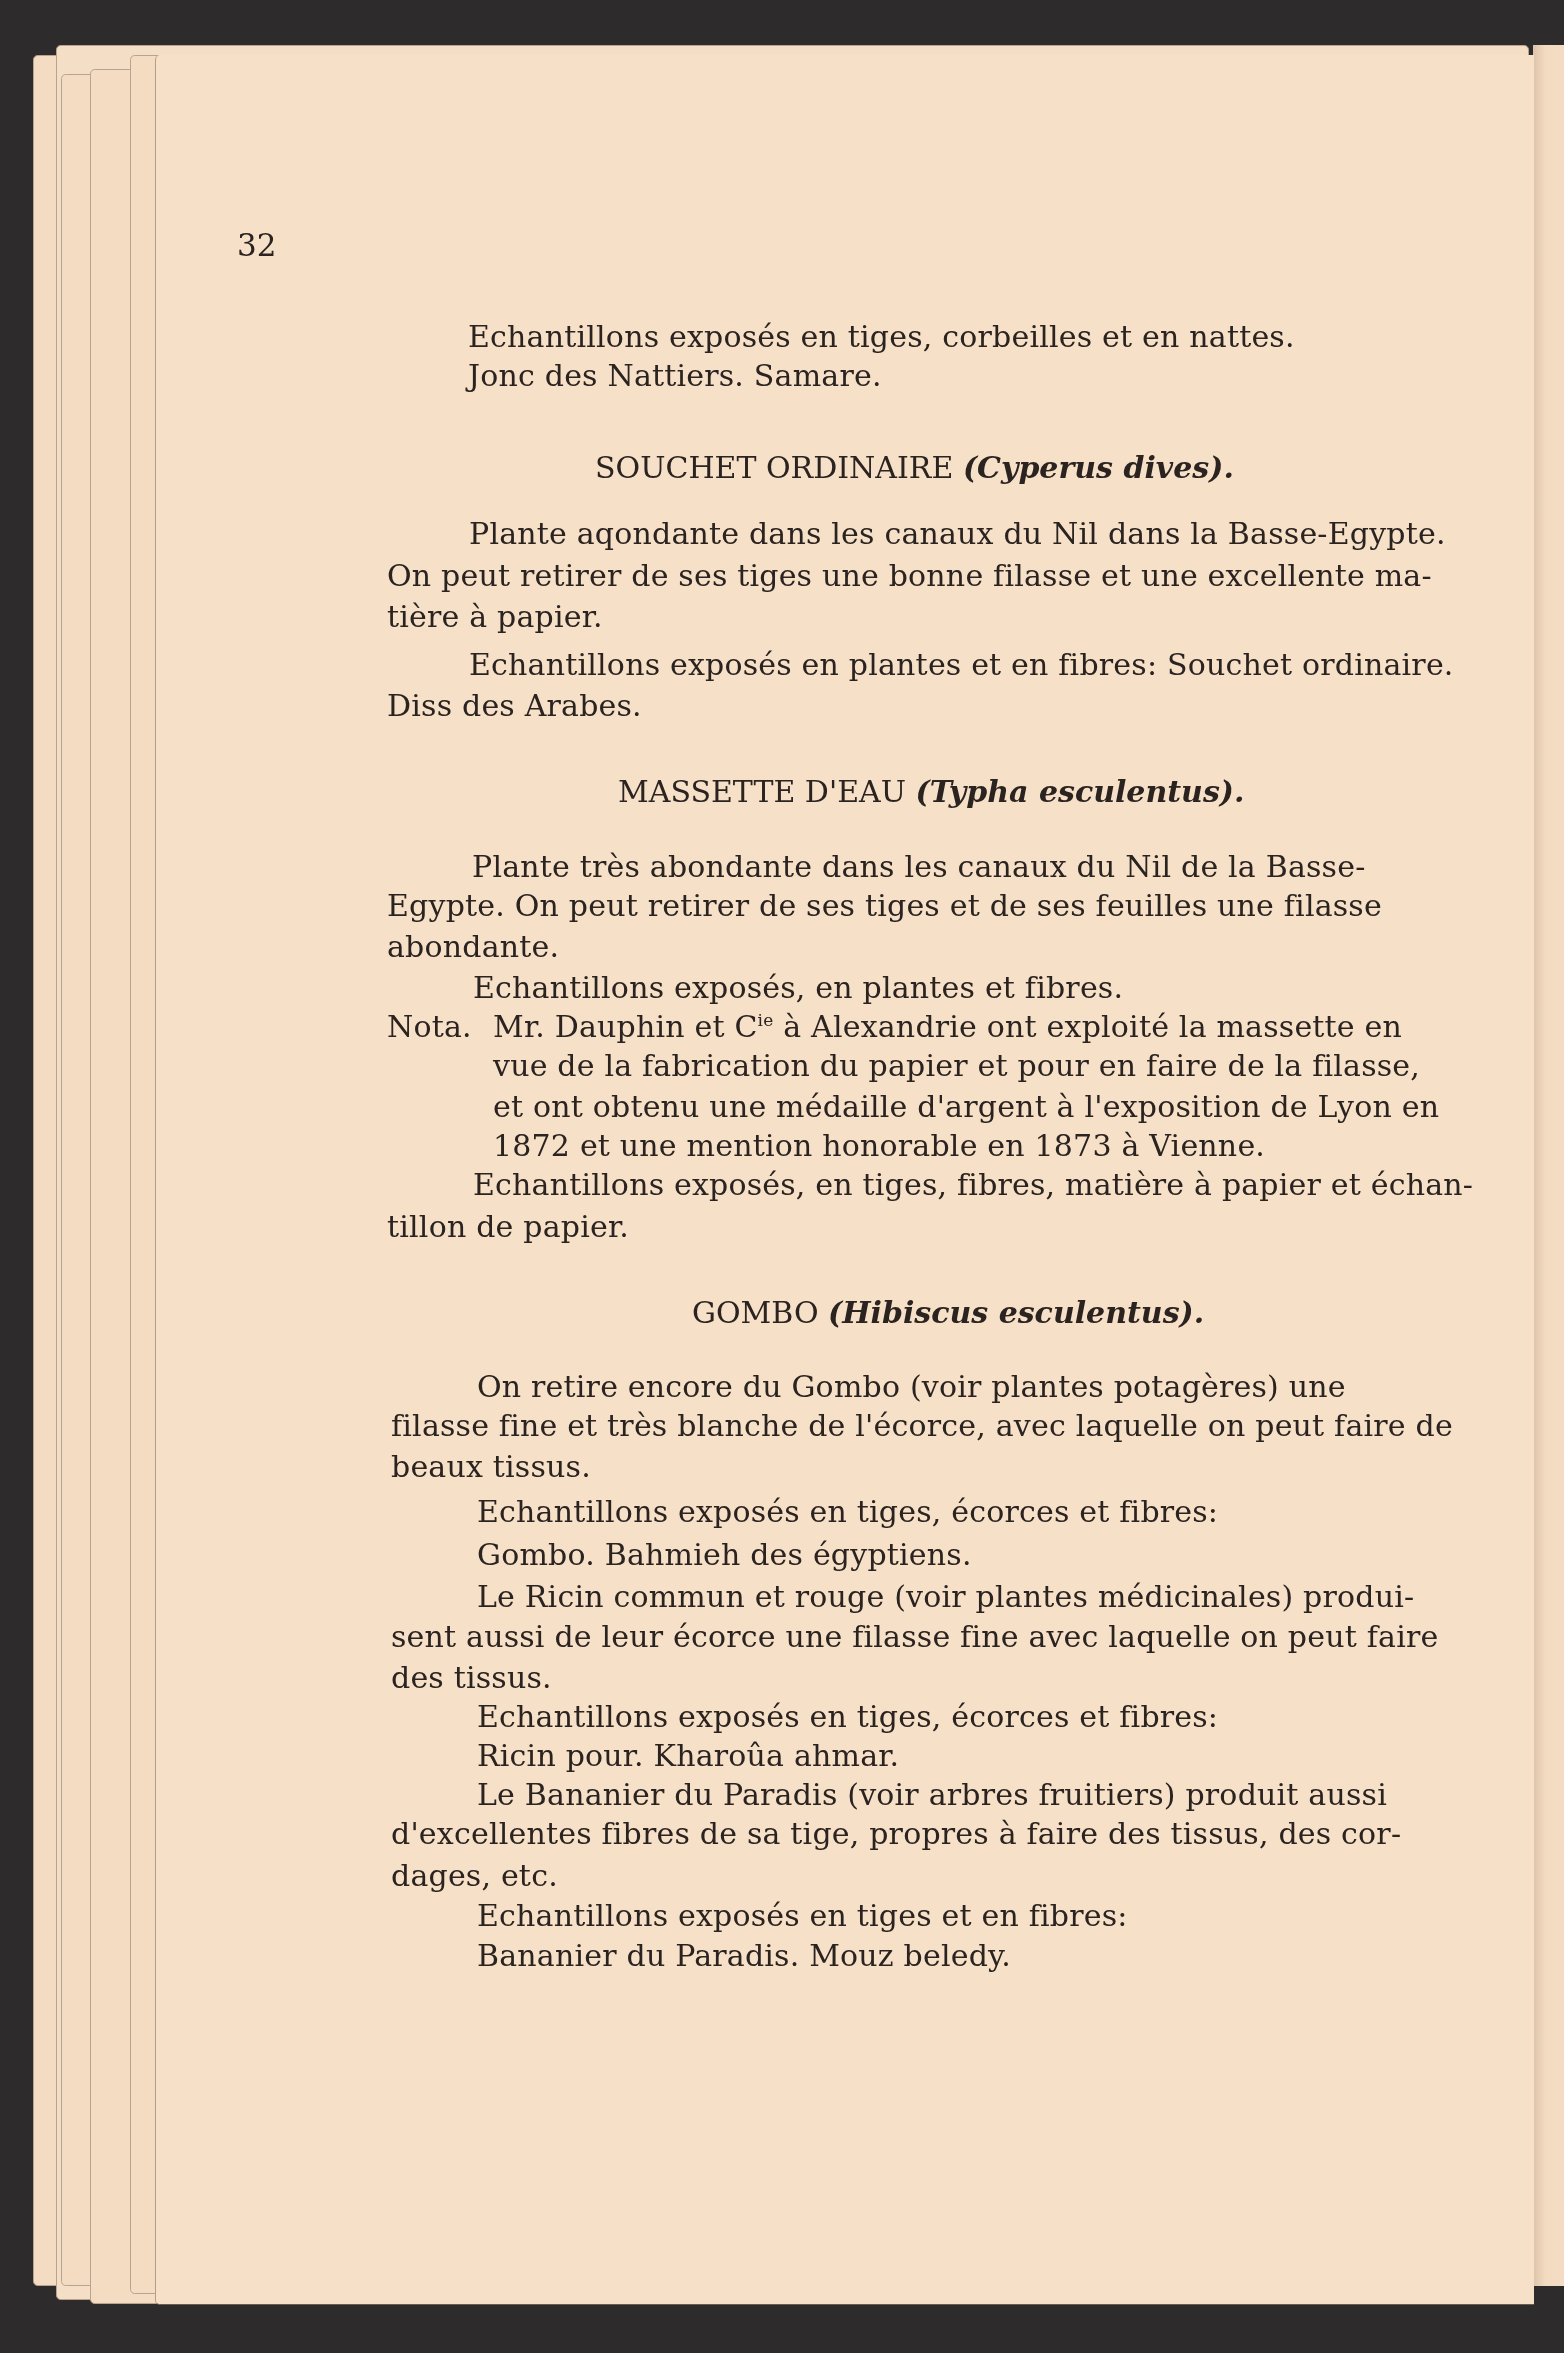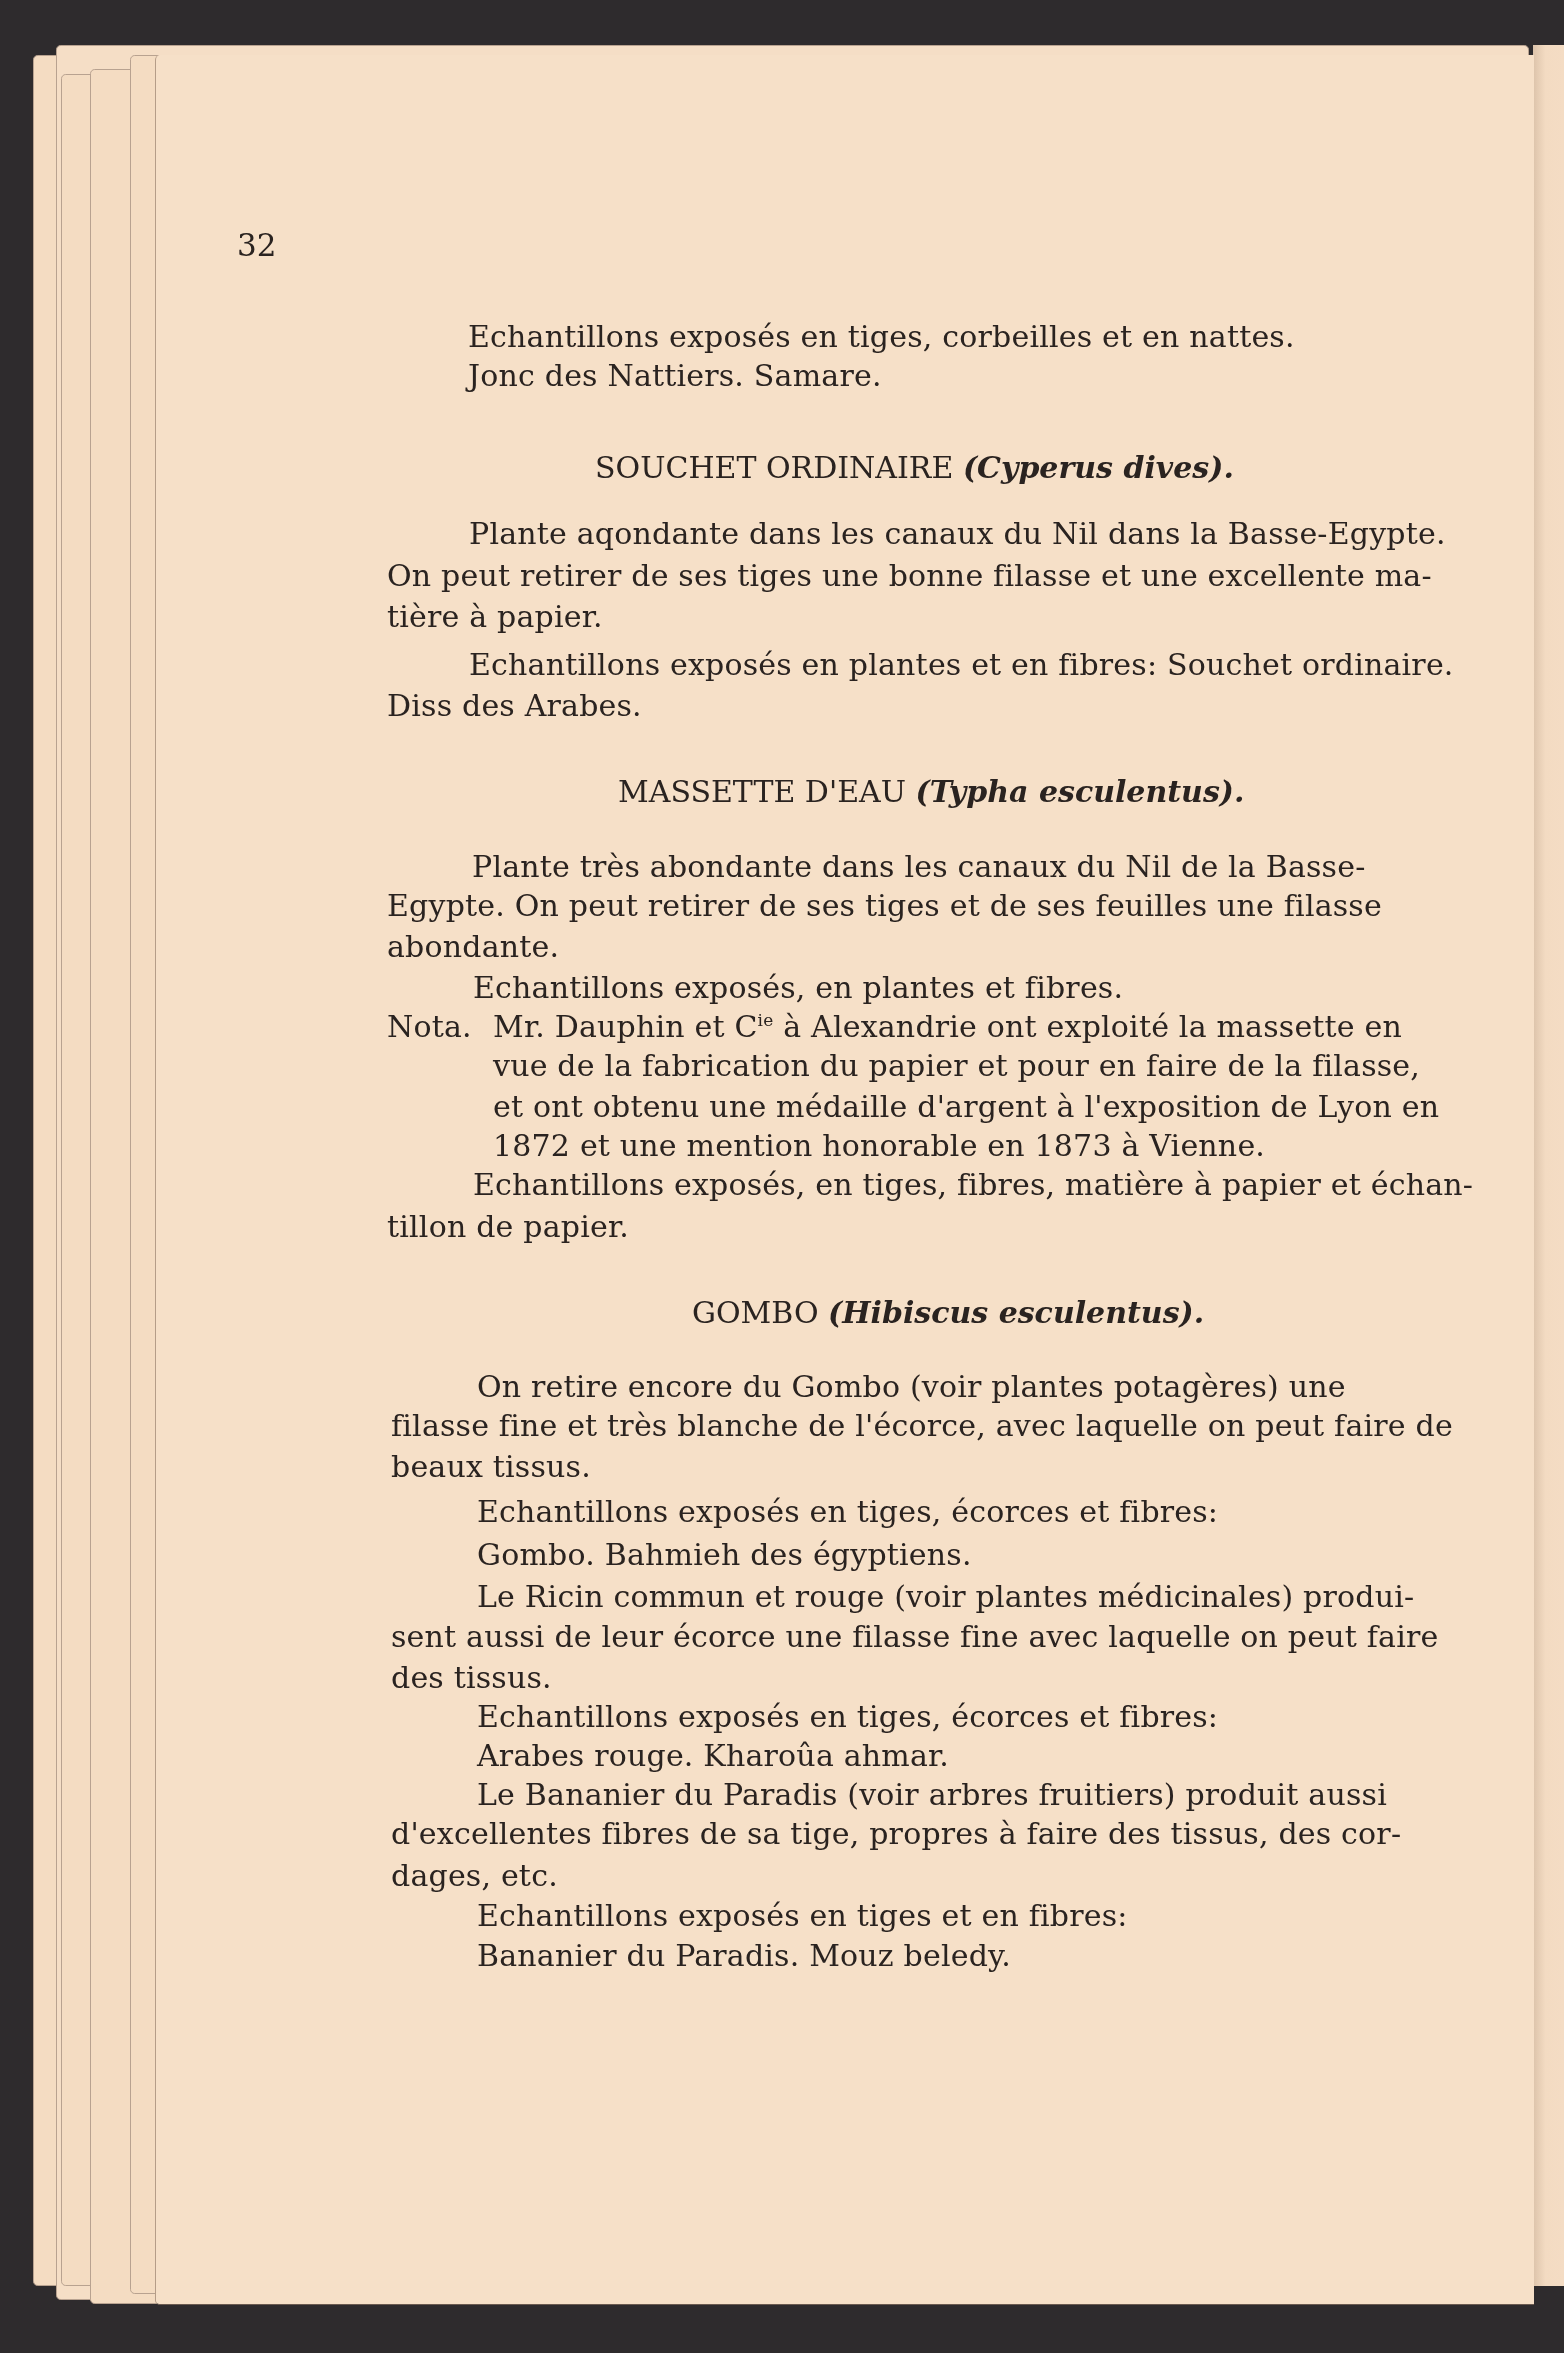--- a/index.html
+++ b/index.html
@@ -85,20 +85,20 @@
   </div>
   <div class="line" style="left:477px;top:1369px">On retire encore du Gombo (voir plantes potagères) une</div>
   <div class="line" style="left:391px;top:1408px">filasse fine et très blanche de l'écorce, avec laquelle on peut faire de</div>
   <div class="line" style="left:391px;top:1449px">beaux tissus.</div>
   <div class="line" style="left:477px;top:1494px">Echantillons exposés en tiges, écorces et fibres:</div>
   <div class="line" style="left:477px;top:1537px">Gombo. Bahmieh des égyptiens.</div>
   <div class="line" style="left:477px;top:1579px">Le Ricin commun et rouge (voir plantes médicinales) produi-</div>
   <div class="line" style="left:391px;top:1619px">sent aussi de leur écorce une filasse fine avec laquelle on peut faire</div>
   <div class="line" style="left:391px;top:1660px">des tissus.</div>
   <div class="line" style="left:477px;top:1699px">Echantillons exposés en tiges, écorces et fibres:</div>
-  <div class="line" style="left:477px;top:1738px">Arabes rouge. Kharoûa ahmar.</div>
+  <div class="line" style="left:477px;top:1738px">Ricin pour. Kharoûa ahmar.</div>
   <div class="line" style="left:477px;top:1777px">Le Bananier du Paradis (voir arbres fruitiers) produit aussi</div>
   <div class="line" style="left:391px;top:1816px">d'excellentes fibres de sa tige, propres à faire des tissus, des cor-</div>
   <div class="line" style="left:391px;top:1858px">dages, etc.</div>
   <div class="line" style="left:477px;top:1898px">Echantillons exposés en tiges et en fibres:</div>
   <div class="line" style="left:477px;top:1938px">Bananier du Paradis. Mouz beledy.</div>
 </div>
 
 
 </body></html>

